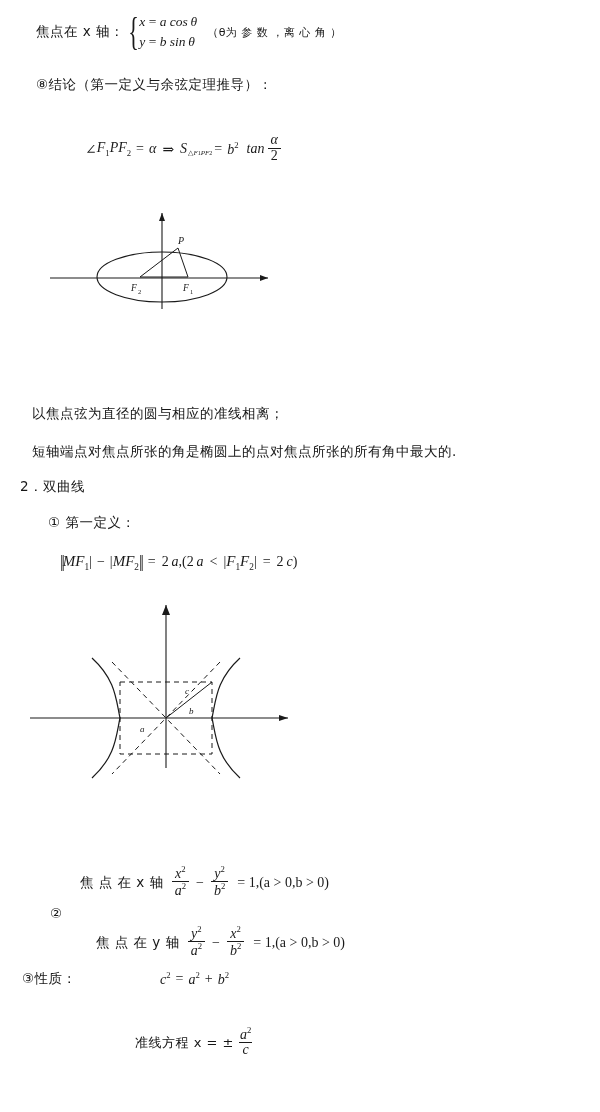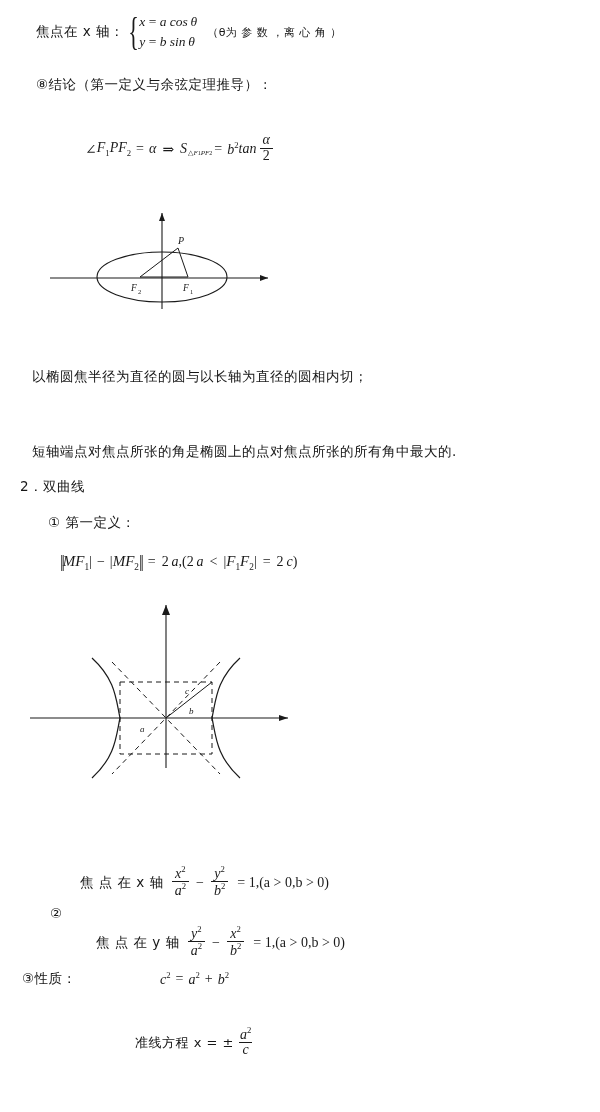--- a/index.html
+++ b/index.html
@@ -129,21 +129,21 @@
     <span class="mathit"><span>F</span><span class="sub">1</span><span>P</span><span>F</span><span class="sub">2</span></span>
     <span class="mathrm" style="margin:0 5px;">=</span>
     <span class="mathit">α</span>
     <span class="mathrm" style="margin:0 6px;">⇒</span>
     <span class="mathit"><span>S</span></span>
     <span style="font-size:7px; position:relative; top:4px; left:1px;">
       <span>△</span><span style="font-style:italic;">F</span><span style="font-size:6px;">1</span><span style="font-style:italic;">P</span><span style="font-style:italic;">F</span><span style="font-size:6px;">2</span>
     </span>
     <span class="mathrm" style="margin:0 5px 0 3px;">=</span>
     <span class="mathit"><span>b</span><span class="sup-up">2</span></span>
-    <span class="mathrm" style="margin-left:0; font-style:italic;">tan</span>
+    <span class="mathrm" style="margin-left:8px; font-style:italic;">tan</span>
     <span class="frac mathit">
       <span class="num">α</span>
       <span class="den" style="font-style:normal;">2</span>
     </span>
   </div>
 
   <div class="fig" style="left:40px; top:205px;">
     <svg width="240" height="110" viewBox="0 0 240 110">
 
       <line x1="10" y1="73" x2="228" y2="73" stroke="#1a1a1a" stroke-width="1.1"></line>
@@ -157,22 +157,22 @@
       <line x1="138" y1="43" x2="148" y2="72" stroke="#1a1a1a" stroke-width="1"></line>
       <line x1="100" y1="72" x2="148" y2="72" stroke="#1a1a1a" stroke-width="1"></line>
       <text x="138" y="39" font-family="Liberation Serif, serif" font-size="10" font-style="italic" fill="#1a1a1a">P</text>
       <text x="91" y="86" font-family="Liberation Serif, serif" font-size="9.5" font-style="italic" fill="#1a1a1a">F</text>
       <text x="98" y="89" font-family="Liberation Serif, serif" font-size="6.5" fill="#1a1a1a">2</text>
       <text x="143" y="86" font-family="Liberation Serif, serif" font-size="9.5" font-style="italic" fill="#1a1a1a">F</text>
       <text x="150" y="89" font-family="Liberation Serif, serif" font-size="6.5" fill="#1a1a1a">1</text>
     </svg>
   </div>
 
-  <div class="abs-row" style="left:32px; top:368px;">
-    <span class="cn">以椭圆焦半径为直径的圆与以长轴为直径的圆相内切；</span>
+  <div class="abs-row" style="left:32px; top:405px;">
+    <span class="cn">以焦点弦为直径的圆与相应的准线相离；</span>
   </div>
   <div class="abs-row" style="left:32px; top:443px;">
     <span class="cn">短轴端点对焦点所张的角是椭圆上的点对焦点所张的所有角中最大的.</span>
   </div>
 
   <div class="abs-row" style="left:20px; top:478px;">
     <span class="cn">2．双曲线</span>
   </div>
 
   <div class="abs-row" style="left:48px; top:514px;">

